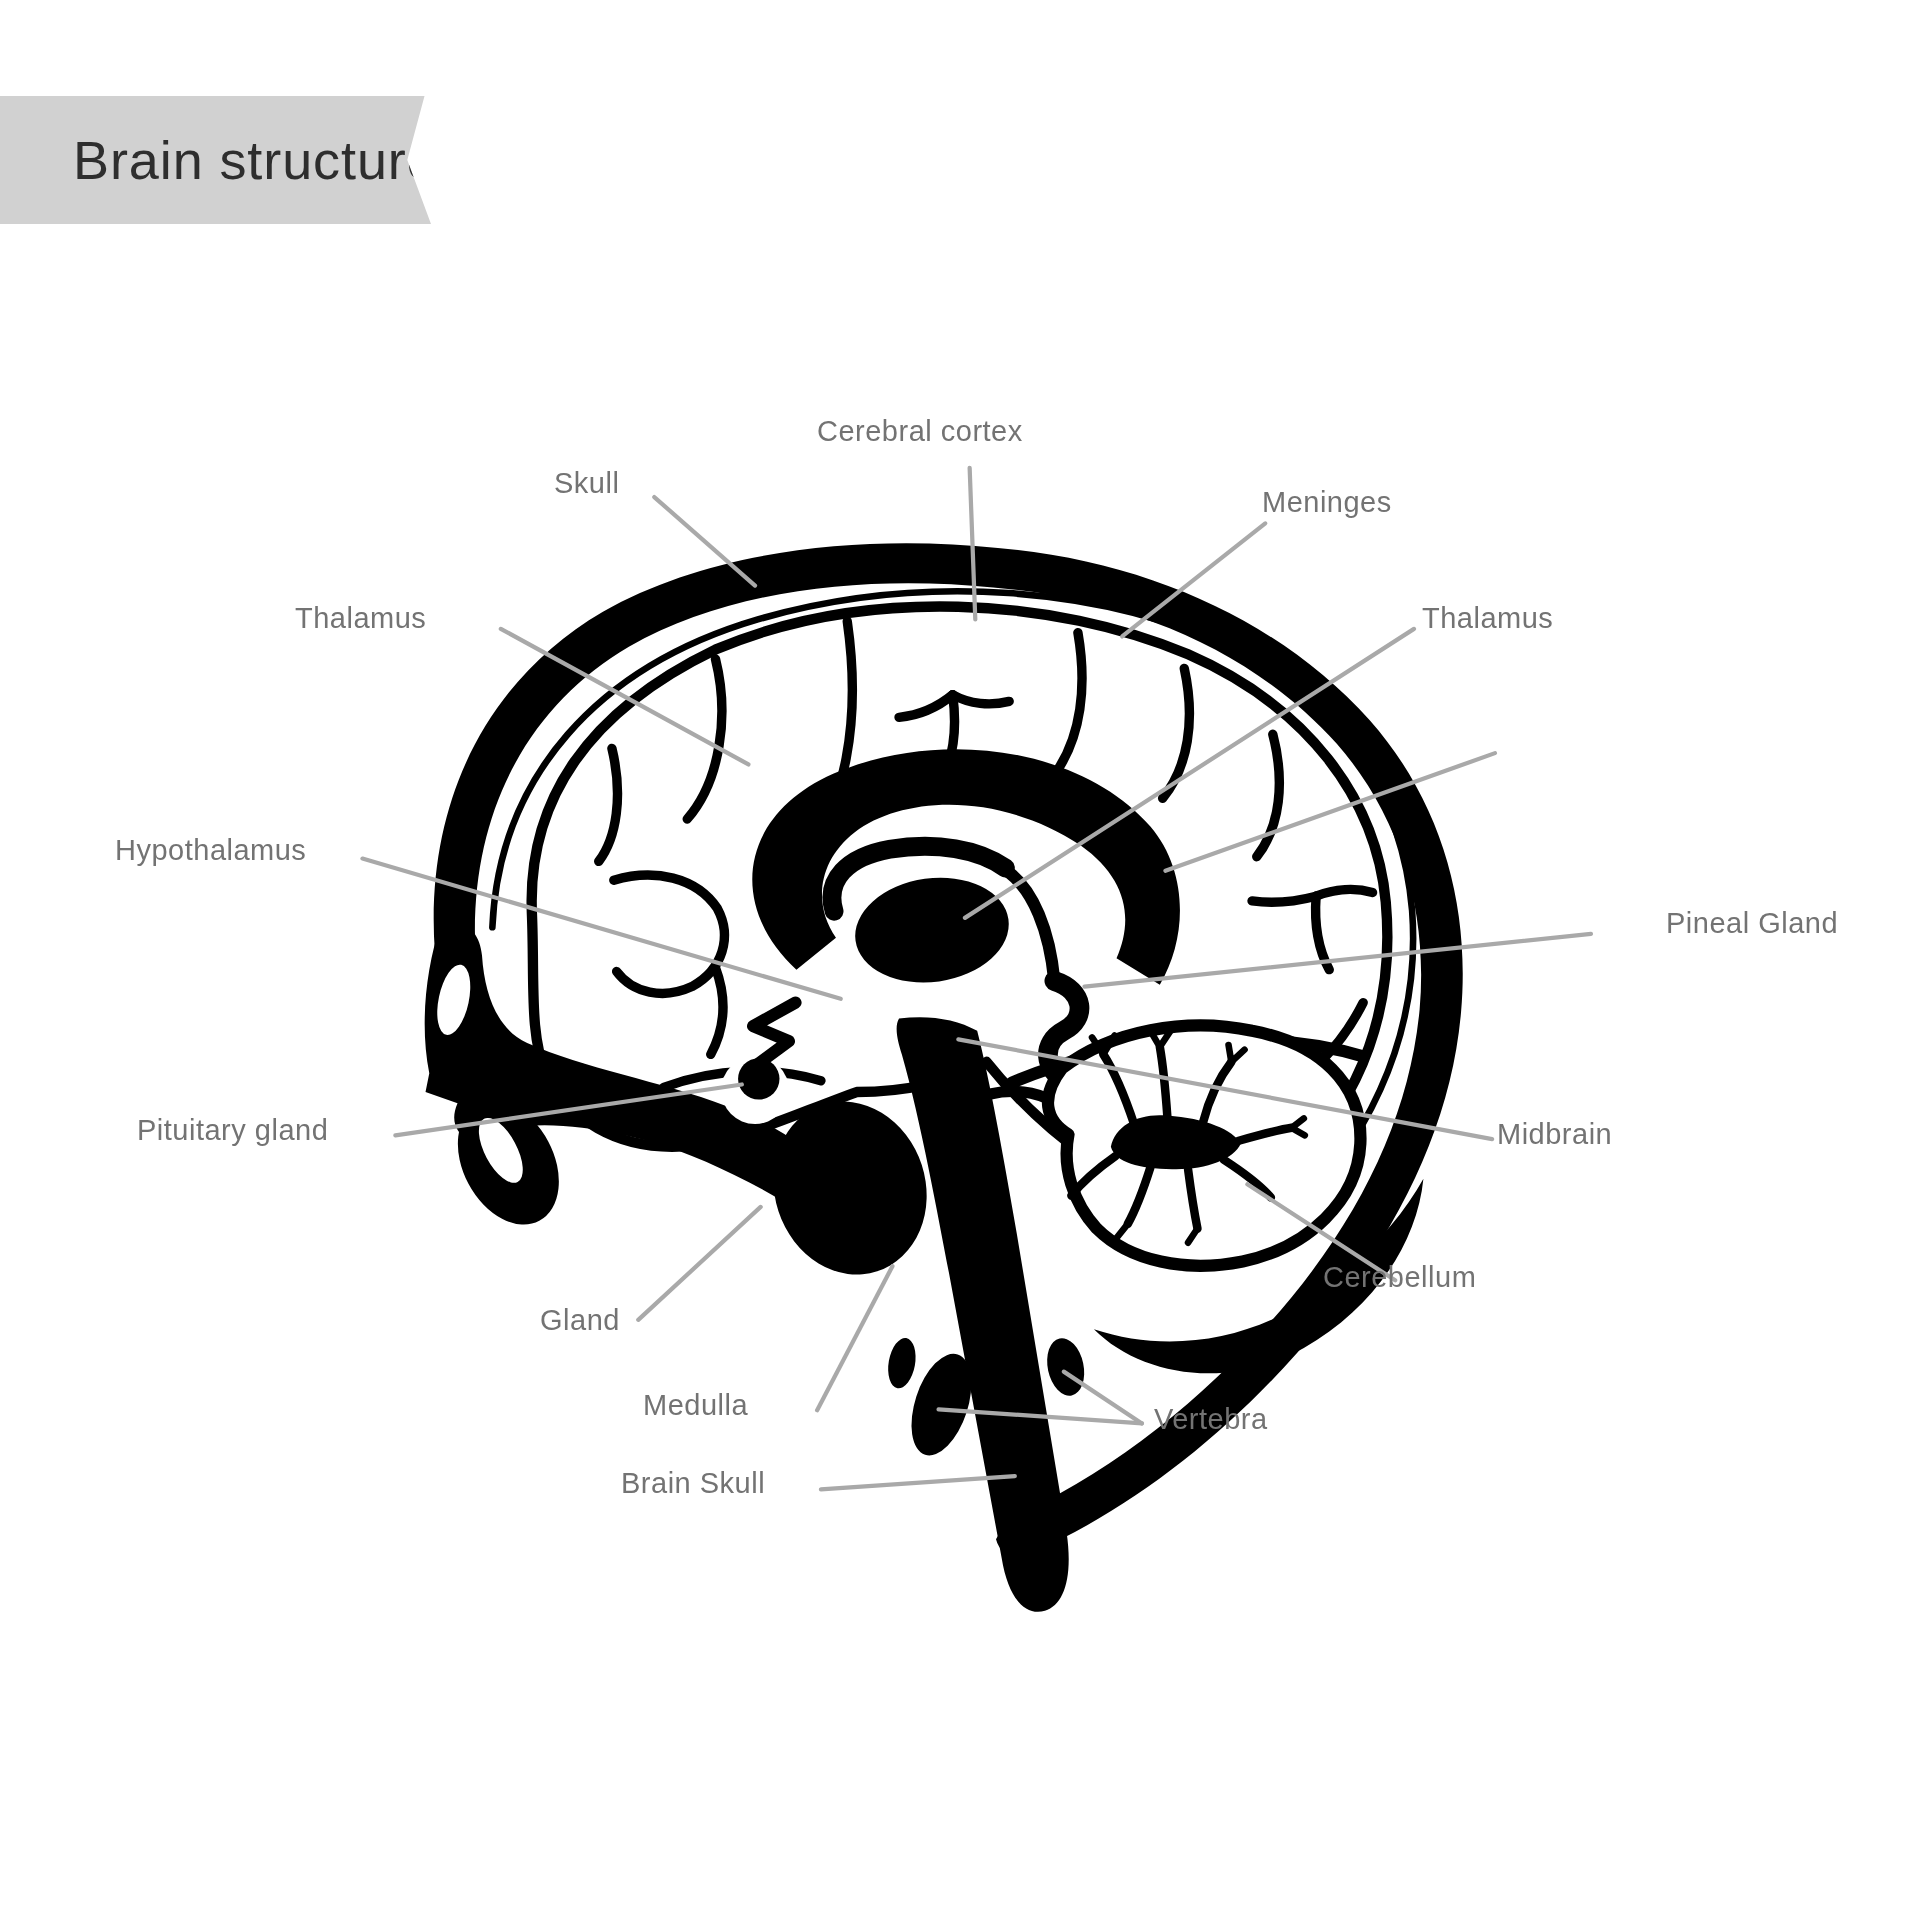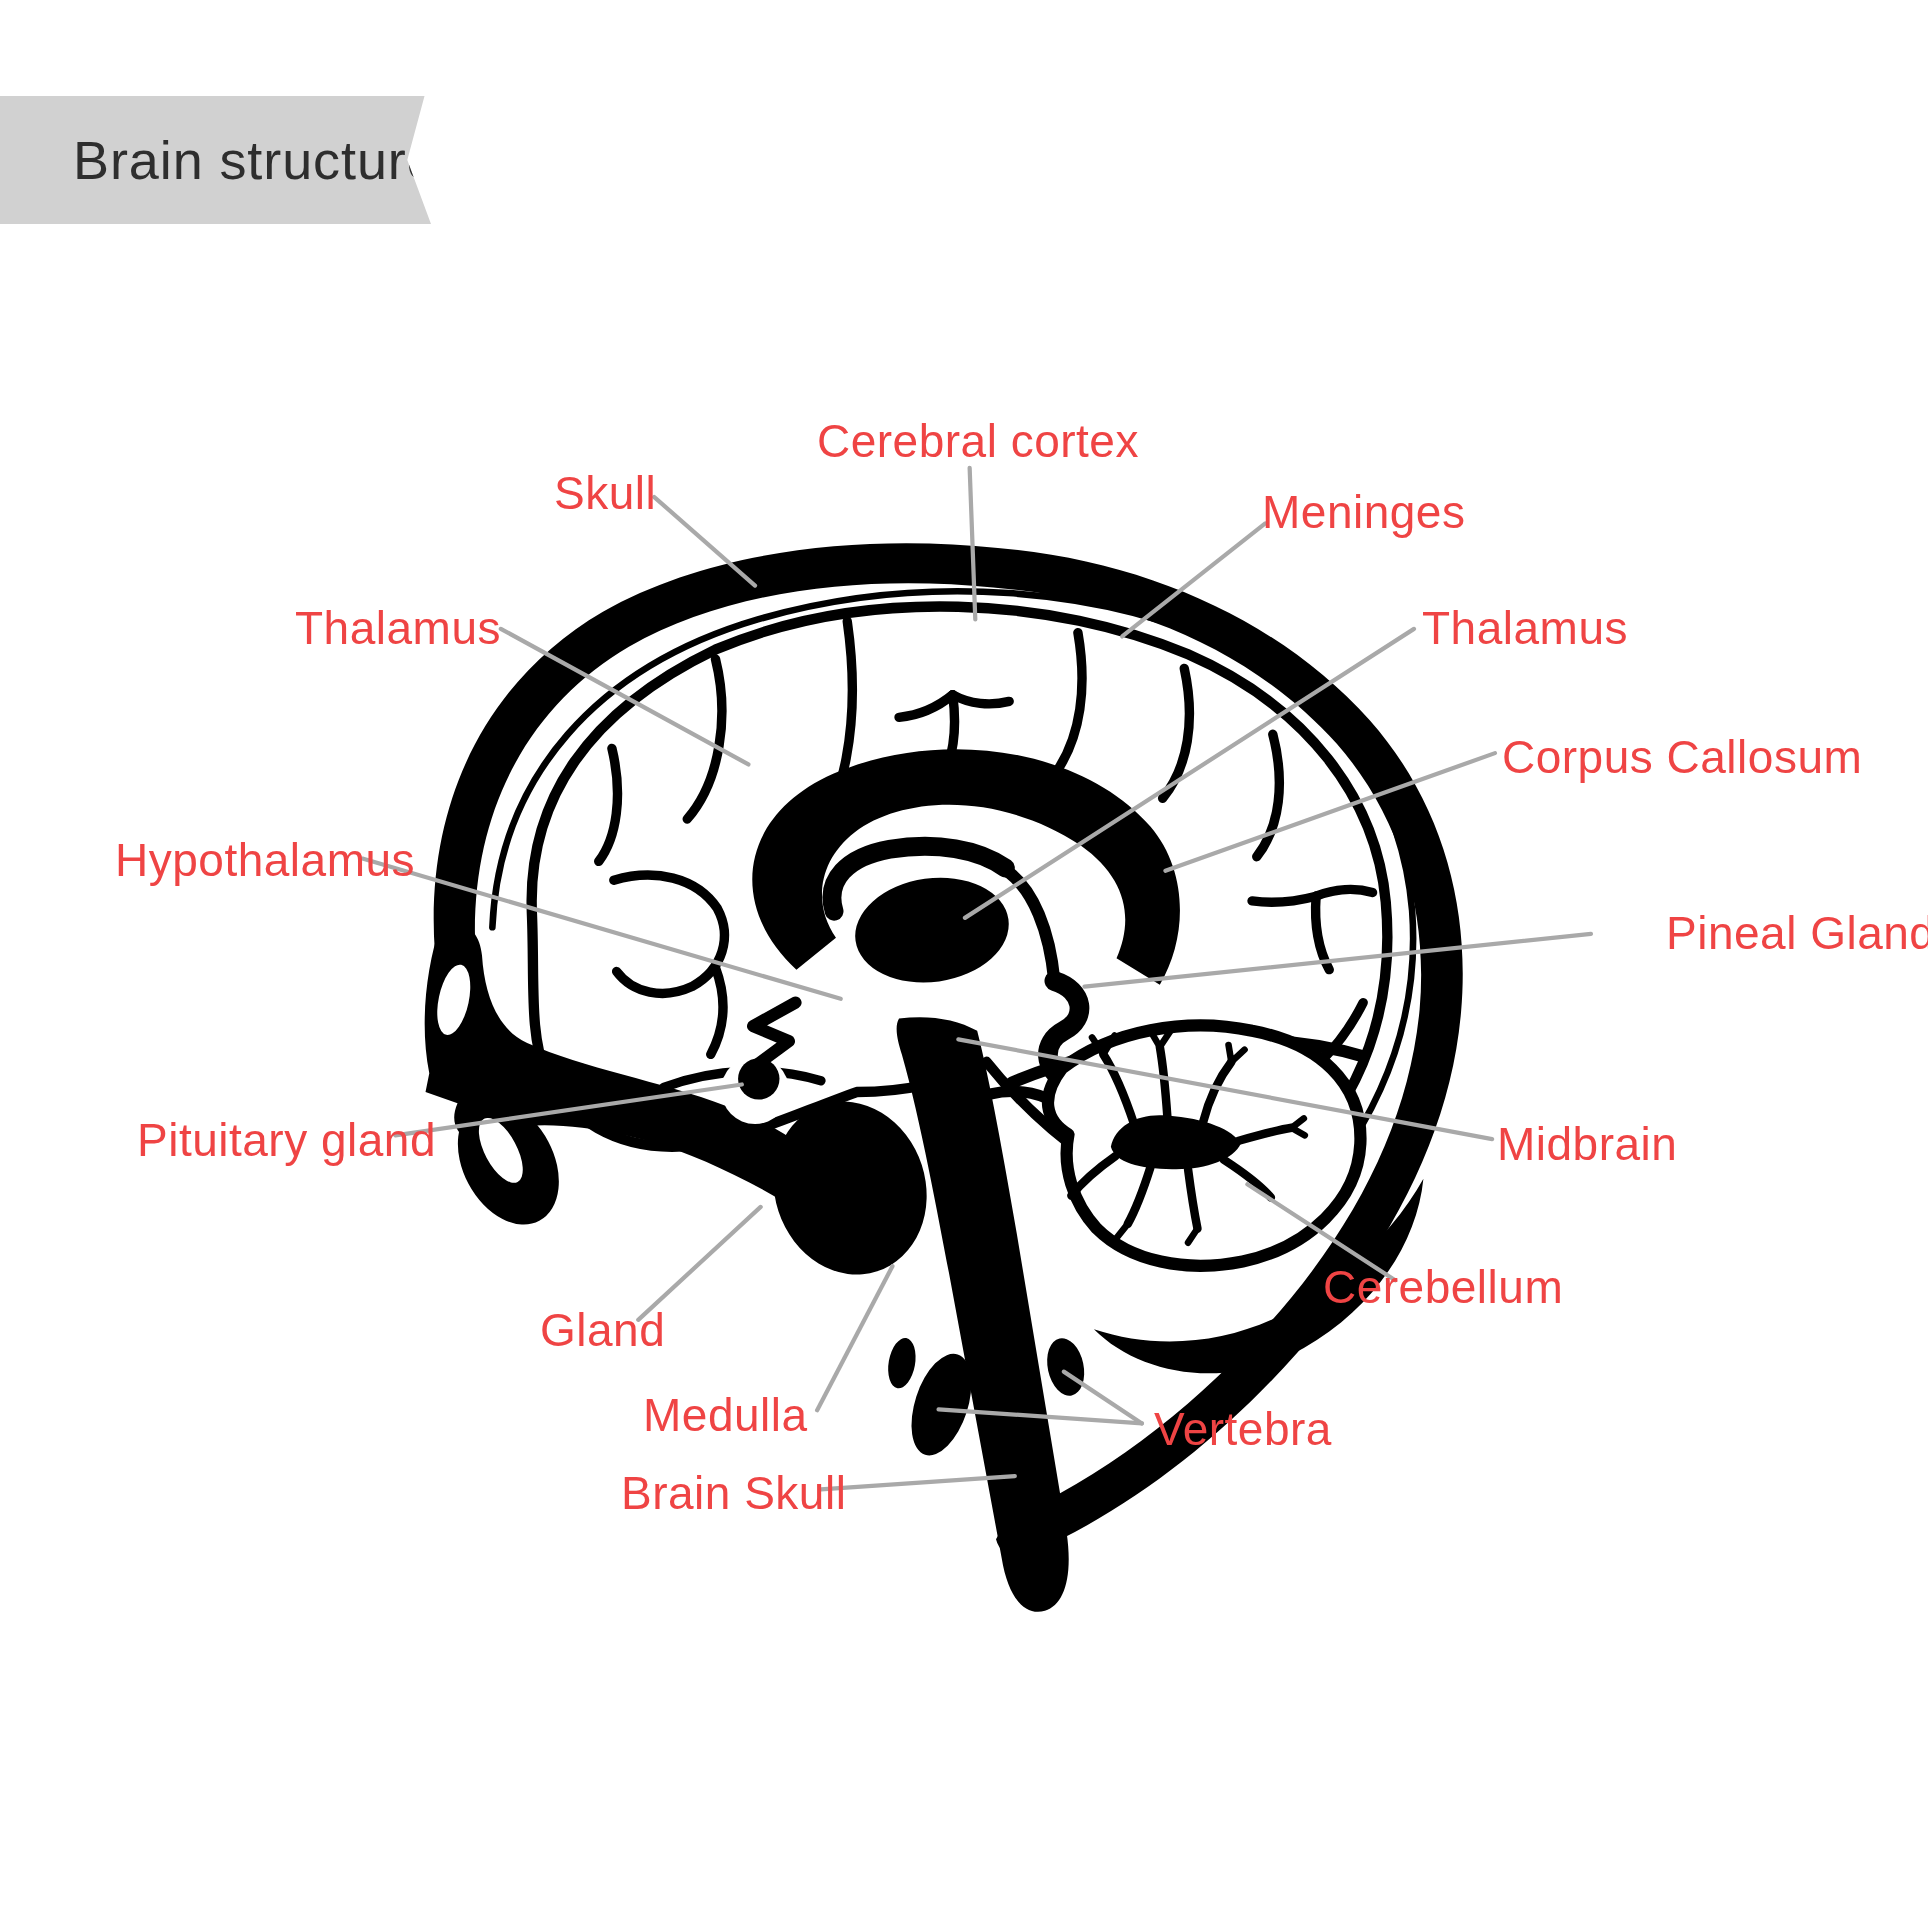--- a/index.html
+++ b/index.html
@@ -17,21 +17,21 @@
     display:flex;align-items:center;
   }
   .banner-title{
     margin-left:73px;
     font-size:54px;color:#2e2e2e;letter-spacing:0.9px;font-weight:400;
     white-space:nowrap;
   }
   svg.diagram{position:absolute;left:0;top:0;width:1928px;height:1928px;}
   .label{
     position:absolute;
-    font-size:46px;color:#ef4444;letter-spacing:0.5px;font-weight:400;
+    font-size:29px;color:#737373;letter-spacing:0.5px;font-weight:400;
     white-space:nowrap;line-height:1.1;
   }
 </style>
 </head>
 <body>
 
 <div class="stage">
 
   <svg class="diagram" viewBox="0 0 2048 2048" aria-hidden="true">
 
@@ -202,21 +202,20 @@
 
   <div class="banner">
     <div class="banner-title">Brain structure</div>
   </div>
 
   <div class="label" style="left:817px;top:416px">Cerebral cortex</div>
   <div class="label" style="left:554px;top:468px">Skull</div>
   <div class="label" style="left:1262px;top:487px">Meninges</div>
   <div class="label" style="left:295px;top:603px">Thalamus</div>
   <div class="label" style="left:1422px;top:603px">Thalamus</div>
-  <div class="label" style="left:1502px;top:732px">Corpus Callosum</div>
   <div class="label" style="left:115px;top:835px">Hypothalamus</div>
   <div class="label" style="left:1666px;top:908px">Pineal Gland</div>
   <div class="label" style="left:137px;top:1115px">Pituitary gland</div>
   <div class="label" style="left:1497px;top:1119px">Midbrain</div>
   <div class="label" style="left:1323px;top:1262px">Cerebellum</div>
   <div class="label" style="left:540px;top:1305px">Gland</div>
   <div class="label" style="left:643px;top:1390px">Medulla</div>
   <div class="label" style="left:621px;top:1468px">Brain Skull</div>
   <div class="label" style="left:1154px;top:1404px">Vertebra</div>
 

